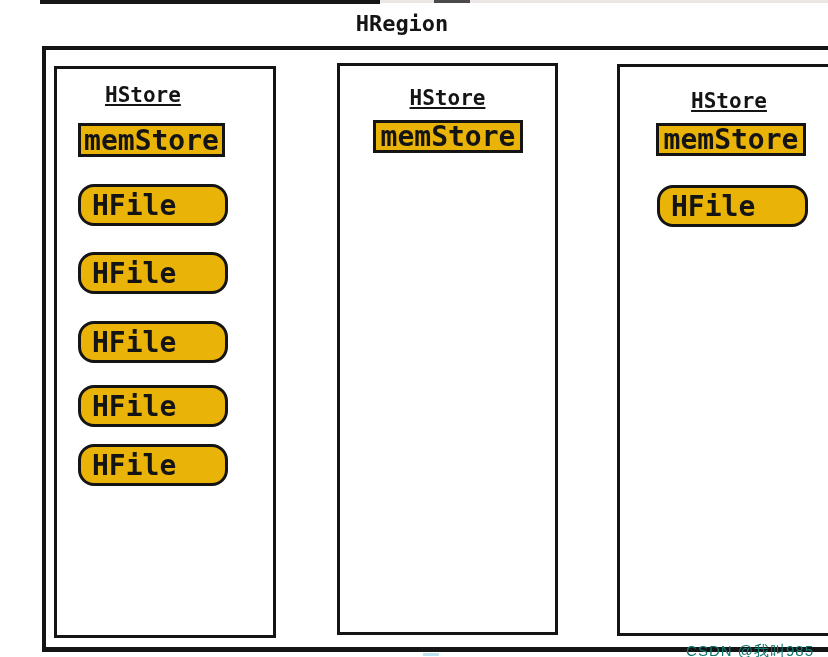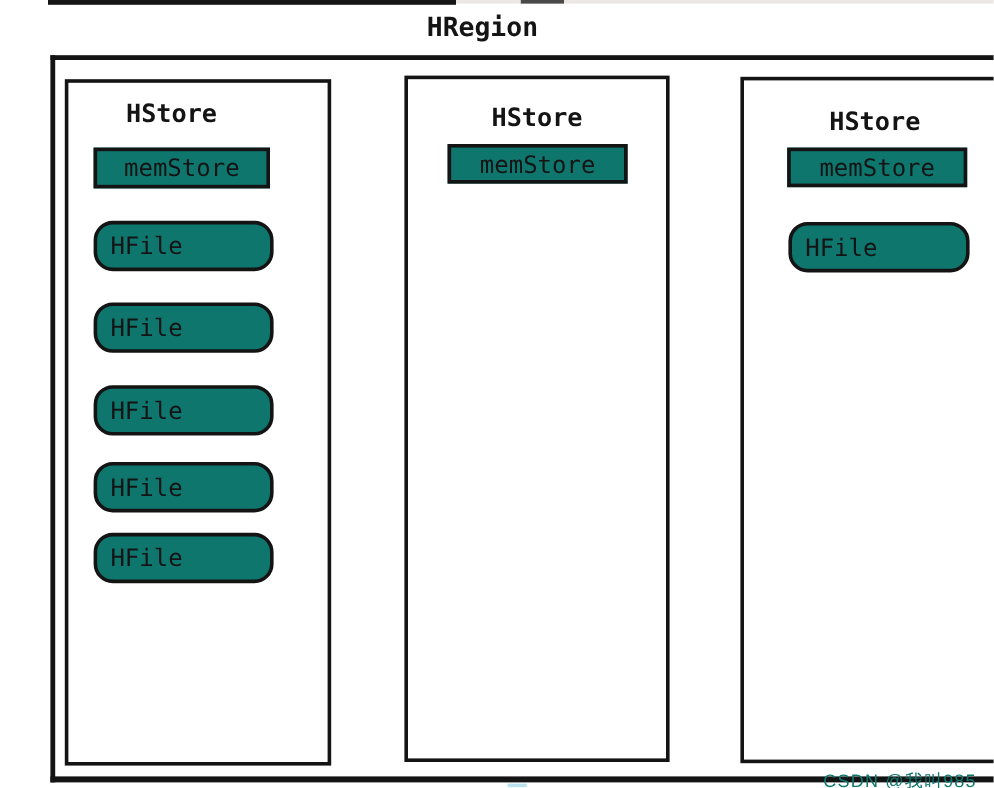--- a/index.html
+++ b/index.html
@@ -36,28 +36,29 @@
   .store-box {
     position: absolute;
     box-sizing: border-box;
     border: 3px solid #141414;
     background: #ffffff;
   }
   .store-title {
     position: absolute;
     font-size: 21px; font-weight: 600; color: #141414;
     white-space: pre;
+    text-decoration: underline;
   }
   .inner-box {
     position: absolute;
     box-sizing: border-box;
     border: 3px solid #141414;
-    background: #0f766e;
+    background: #eab308;
     display: flex; align-items: center;
-    font-size: 20px; font-weight: 400; color: #141414;
+    font-size: 28px; font-weight: 700; color: #141414;
     white-space: pre;
   }
   .memstore { justify-content: center; }
   .hfile    { padding-left: 11px; border-radius: 16px; }
 
   .watermark {
     right: 14px; top: 642px;
     font-family: "Liberation Sans", sans-serif;
     font-size: 15px; color: #0f766e;
     letter-spacing: 1px;

